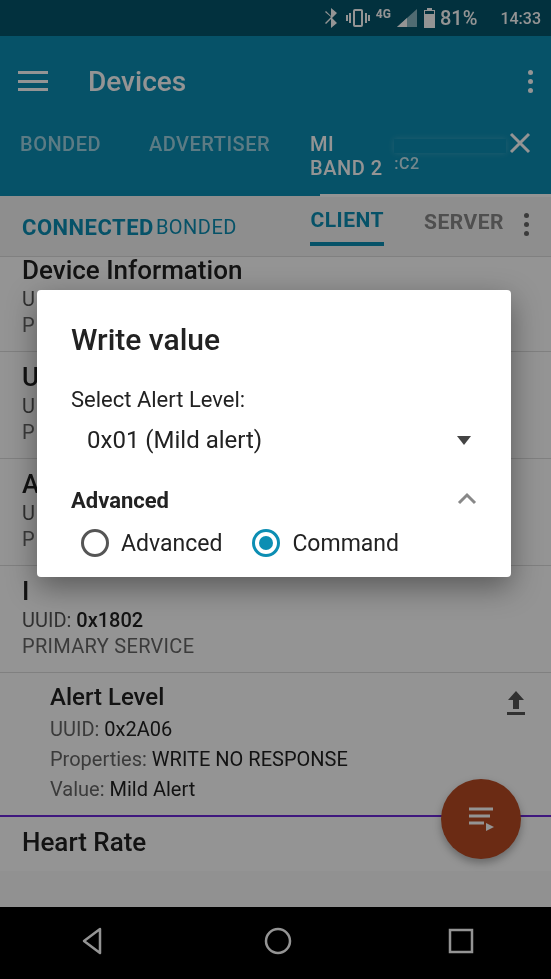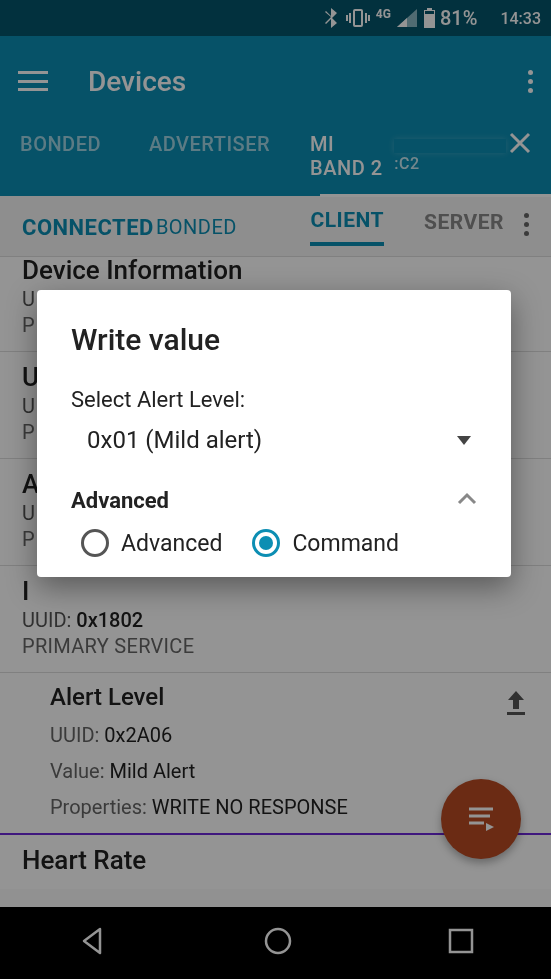--- a/index.html
+++ b/index.html
@@ -41,21 +41,21 @@
   
   .list { background:#fff; }
   .service { padding: 10px 22px 14px 22px; border-bottom:1px solid #ddd; }
   .service .name { font-size:26px; color:#222; font-weight:500; }
   .service .uuid { font-size:20px; color:#555; margin-top:2px; }
   .service .uuid b { color:#222; font-weight:500;}
   .service .type { font-size:20px; color:#666; margin-top:2px; letter-spacing:0.3px;}
   .service.partial-top .name { margin-top:-12px; }
   .char { padding: 10px 6px 14px 50px; border-bottom:2px solid #6d28d9; position:relative;}
   .char .name { font-size:24px; color:#222; font-weight:500; }
-  .char .line { font-size:20px; color:#666; margin-top:12px; }
+  .char .line { font-size:20px; color:#666; margin-top:6px; }
   .char .line b { color:#222; font-weight:400;}
   .upload-ic { position:absolute; right:22px; top:14px; color:#555; }
   .service.partial-bot { border-bottom:none; }
   
   .fab { position:absolute; right:30px; bottom:120px; width:80px; height:80px; border-radius:50%; background:#b84a23; display:flex; align-items:center; justify-content:center; box-shadow:0 4px 8px rgba(0,0,0,0.3); color:#fff; }
   
   .navbar { position:absolute; bottom:0; left:0; right:0; height:72px; background:#000; display:flex; align-items:center; justify-content:space-around; }
   .navbtn { color:#fff; }
   
   .scrim { position:absolute; inset:0; background:rgba(0,0,0,0.42); }
@@ -179,22 +179,22 @@
     </div>
     <div class="char">
       <div class="upload-ic">
         <svg width="26" height="30" viewBox="0 0 26 30">
             <path d="M13 4 L21 13 H16 V22 H10 V13 H5 Z" fill="#555"></path>
             <rect x="4" y="25" width="18" height="3" fill="#555"></rect>
           </svg>
       </div>
       <div class="name">Alert Level</div>
       <div class="line"><span>UUID:</span> <b>0x2A06</b></div>
+      <div class="line"><span>Properties:</span> <b>WRITE NO RESPONSE</b></div>
       <div class="line"><span>Value:</span> <b>Mild Alert</b></div>
-      <div class="line"><span>Properties:</span> <b>WRITE NO RESPONSE</b></div>
     </div>
     <div class="service partial-bot">
       <div class="name">Heart Rate</div>
     </div>
   </div>
 
   <div class="fab">
     <svg width="30" height="26" viewBox="0 0 30 26">
       <path d="M3 3 H27 M3 10 H24 M3 17 H18" stroke="#fff" stroke-width="3"></path>
       <path d="M20 17 L28 21 L20 25 Z" fill="#fff"></path>

